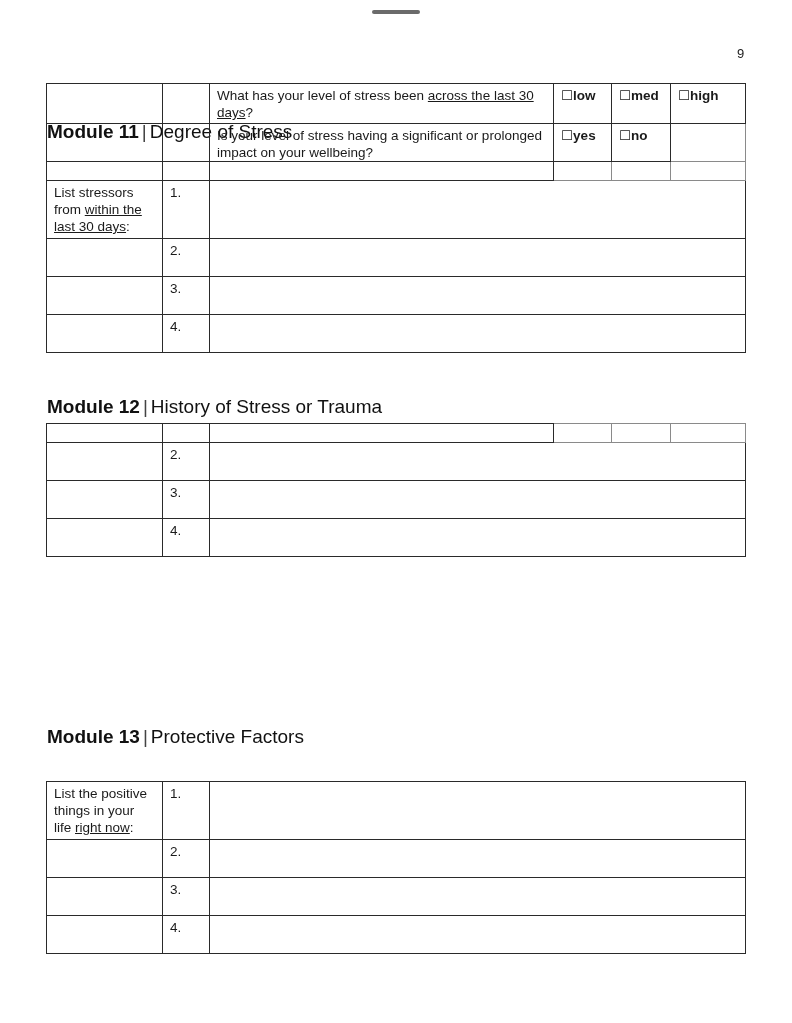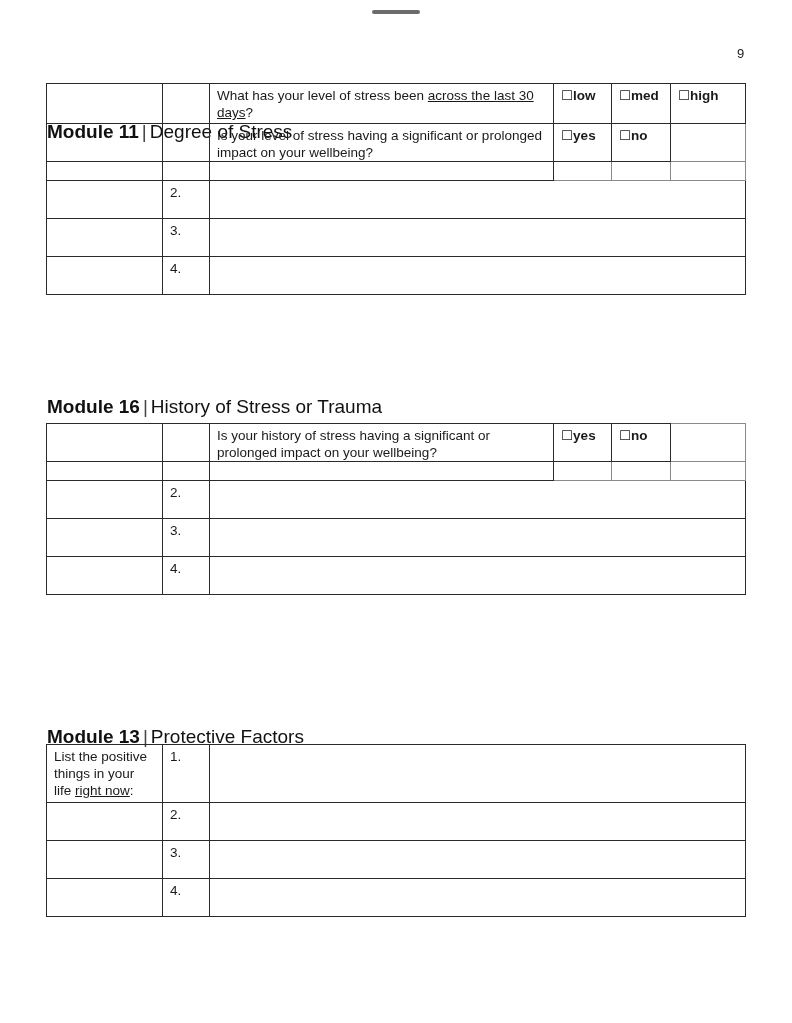--- a/index.html
+++ b/index.html
@@ -53,59 +53,56 @@
     <td class="light"></td>
   </tr>
   <tr style="height:19px">
     <td></td>
         <td></td>
         <td></td>
         <td class="light"></td>
         <td class="light"></td>
         <td class="light"></td>
   </tr>
+  <tr style="height:58px">
+    <td><span>List stressors from </span><span class="u">within the last 30 days</span><span>:</span></td>
+    <td>1.</td>
+    <td colspan="4"></td>
+  </tr>
   <tr style="height:38px">
     <td></td>
     <td>2.</td>
     <td colspan="4"></td>
   </tr>
   <tr style="height:38px">
     <td></td>
     <td>3.</td>
     <td colspan="4"></td>
   </tr>
   <tr style="height:38px">
     <td></td>
     <td>4.</td>
     <td colspan="4"></td>
   </tr>
 </tbody>
   </table>
 
 <div class="mod-title" style="top:396px">
-  <b>Module 16</b><span class="sep">|</span><span>History of Stress or Trauma</span>
+  <b>Module 12</b><span class="sep">|</span><span>History of Stress or Trauma</span>
 </div>
 <table class="form" style="top:423px">
   <colgroup>
       <col style="width:116px">
       <col style="width:47px">
       <col style="width:344px">
       <col style="width:58px">
       <col style="width:59px">
       <col style="width:75px">
     </colgroup>
   <tbody>
-  <tr style="height:38px">
-    <td></td>
-        <td></td>
-    <td>Is your history of stress having a significant or prolonged impact on your wellbeing?</td>
-    <td class="opt"><span class="box">☐</span><span>yes</span></td>
-    <td class="opt"><span class="box">☐</span><span>no</span></td>
-    <td class="light"></td>
-  </tr>
   <tr style="height:19px">
     <td></td>
         <td></td>
         <td></td>
         <td class="light"></td>
         <td class="light"></td>
         <td class="light"></td>
   </tr>
   <tr style="height:38px">
     <td></td>
@@ -121,21 +118,21 @@
     <td></td>
     <td>4.</td>
     <td colspan="4"></td>
   </tr>
 </tbody>
   </table>
 
 <div class="mod-title" style="top:726px">
   <b>Module 13</b><span class="sep">|</span><span>Protective Factors</span>
 </div>
-<table class="form" style="top:744px">
+<table class="form" style="top:781px">
   <colgroup>
       <col style="width:116px">
       <col style="width:47px">
       <col style="width:536px">
     </colgroup>
   <tbody>
       <tr style="height:58px">
     <td><span>List the positive things in your life </span><span class="u">right now</span><span>:</span></td>
     <td>1.</td>
     <td></td>

